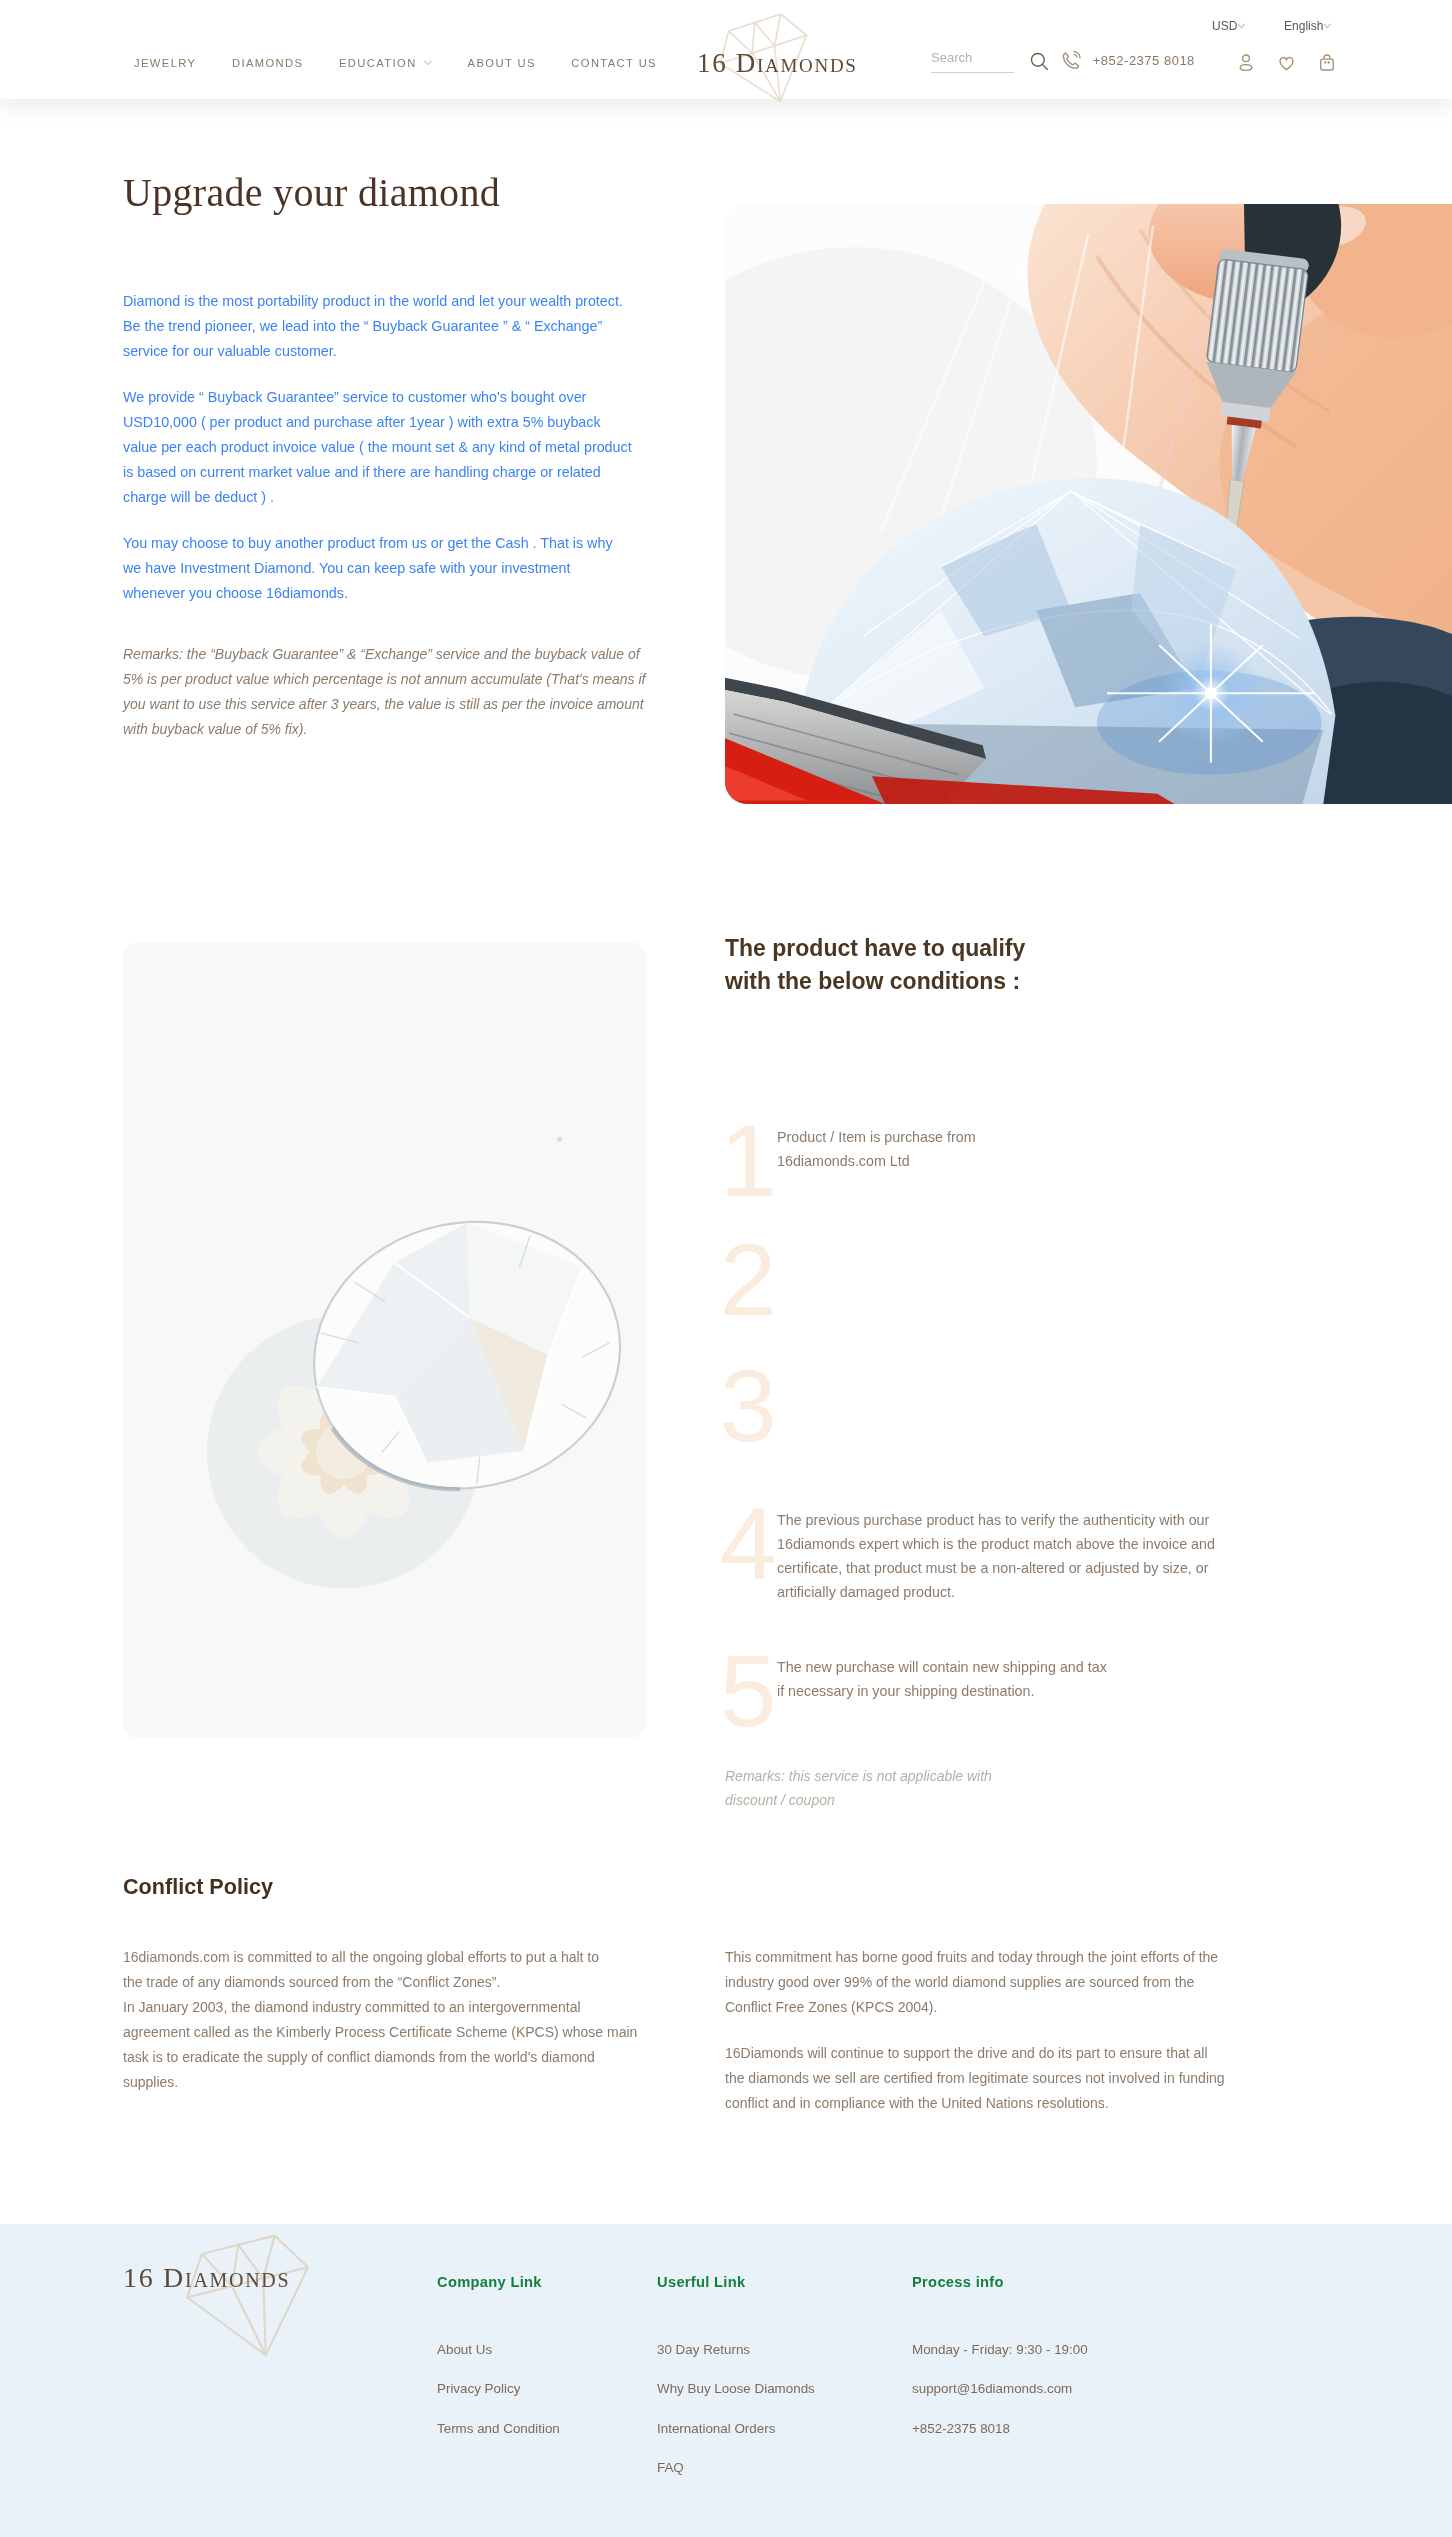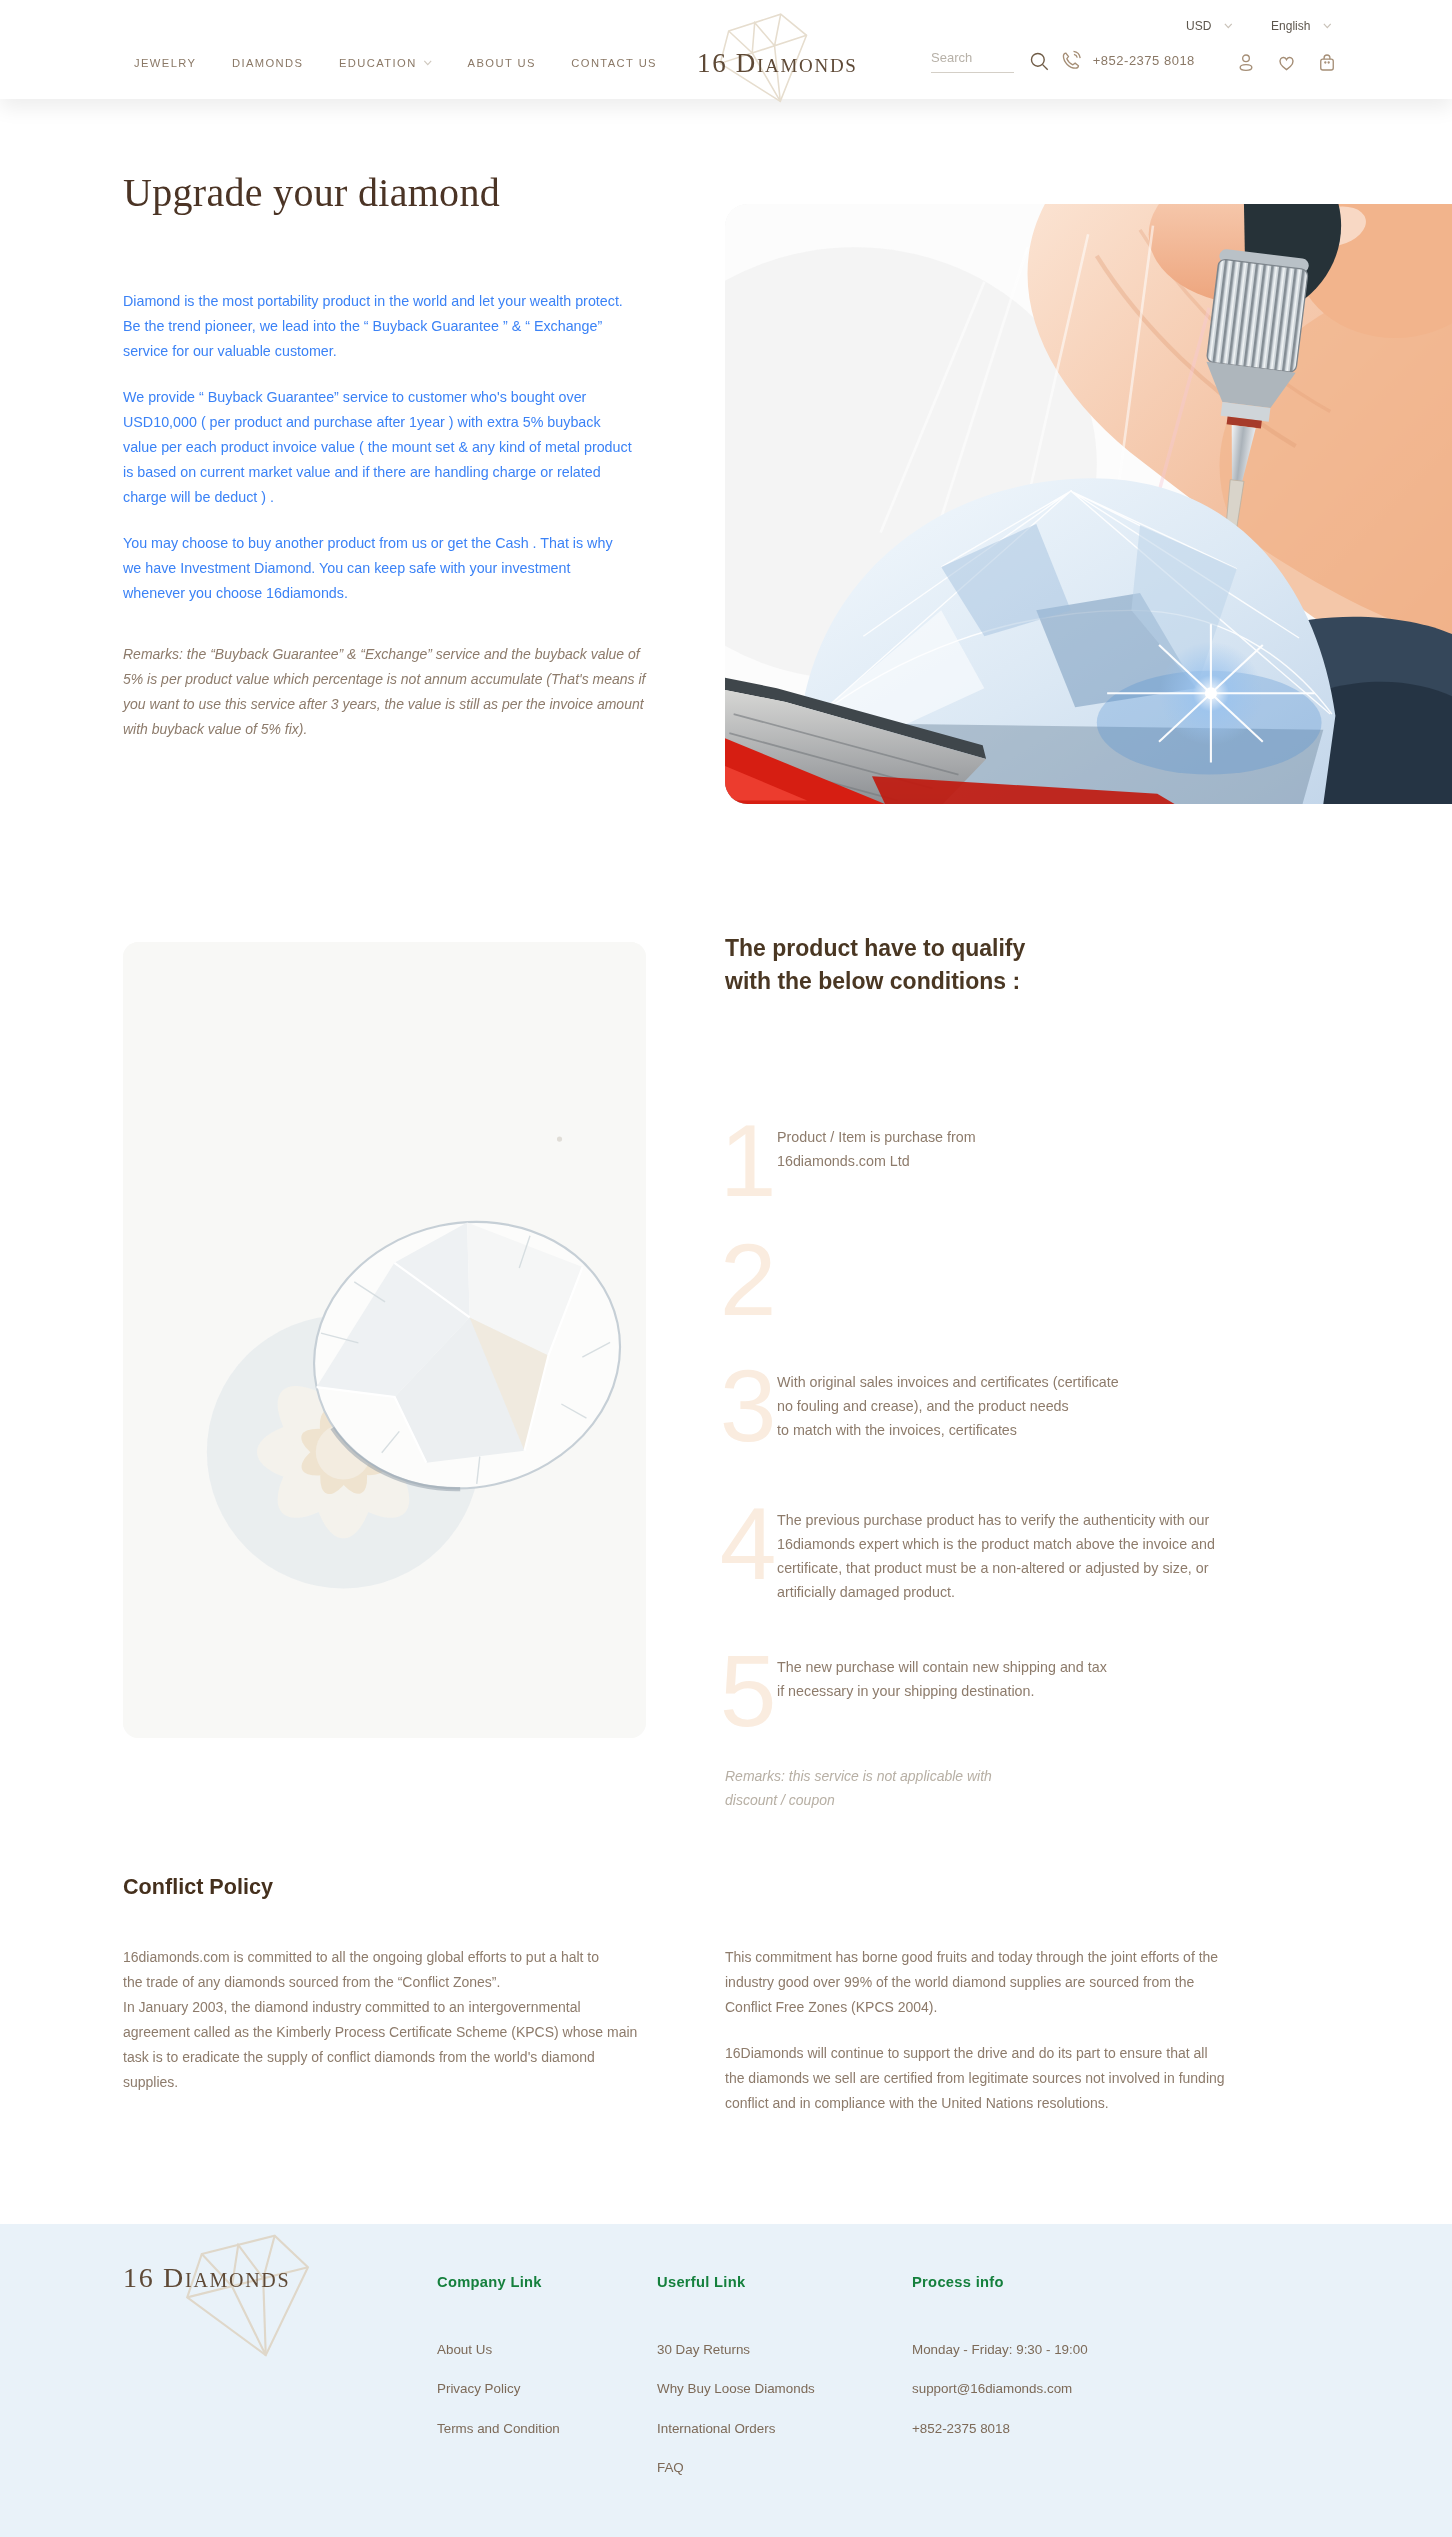--- a/index.html
+++ b/index.html
@@ -4,21 +4,21 @@
 <style>
   * { box-sizing: border-box; }
   html,body { margin:0; padding:0; background:#ffffff; }
   body { font-family:"Liberation Sans", sans-serif; color:#8d7b6b; }
   #page { position:relative; width:1453px; height:2538px; background:#fff; overflow:hidden; }
 
   
   .header { position:absolute; top:0; left:0; width:1453px; height:99px; background:#fff; z-index:10;
             box-shadow:0 10.4px 19px rgba(0,0,0,.07); }
   .utility { position:absolute; top:19px; right:121px; display:flex; gap:38px; font-size:12px; color:#5d564d; }
-  .utility .u-item { display:flex; align-items:center; gap:13px; cursor:pointer; }
+  .utility .u-item { display:flex; align-items:center; gap:0; cursor:pointer; }
   .nav { position:absolute; left:121px; top:57px; display:flex; gap:22.5px; font-size:11.2px;
          letter-spacing:1.4px; color:#8a7866; }
   .nav .nav-item { display:flex; align-items:center; gap:6px; cursor:pointer; white-space:nowrap;margin-left:13px; }
   .logo { position:absolute; left:697px; top:48px; font-family:"Liberation Serif", serif;
           font-variant:small-caps; font-size:27px; letter-spacing:1.7px; color:#5e4936; z-index:2; }
   .logo .diamond-sketch { position:absolute; left:22.5px; top:-29px; z-index:-1; transform:rotate(-18deg); }
   .search { position:absolute; left:931px; top:50px; display:flex; align-items:center; gap:14px; }
   .search .search-text { font-size:13px; color:#b7b1a8; border-bottom:0.9px solid #d4cfc7; padding-bottom:7px; width:83px; }
   .phone { position:absolute; left:1060px; top:50px; display:flex; align-items:center; gap:11.2px;
            color:#8a7866; font-size:13px; letter-spacing:0.5px; }
@@ -342,23 +342,20 @@
       <div class="q-item" style="top:127px;">
         <span class="q-num">1</span>
         <div class="q-text pre">Product / Item is purchase from
 16diamonds.com Ltd</div>
       </div>
       <div class="q-item" style="top:246px;">
         <span class="q-num">2</span>
       </div>
       <div class="q-item" style="top:372px;">
         <span class="q-num">3</span>
-        <div class="q-text pre">With original sales invoices and certificates (certificate
-no fouling and crease), and the product needs
-to match with the invoices, certificates</div>
       </div>
       <div class="q-item" style="top:510px;">
         <span class="q-num">4</span>
         <div class="q-text pre">The previous purchase product has to verify the authenticity with our
 16diamonds expert which is the product match above the invoice and
 certificate, that product must be a non-altered or adjusted by size, or
 artificially damaged product.</div>
       </div>
       <div class="q-item" style="top:657px;">
         <span class="q-num">5</span>

